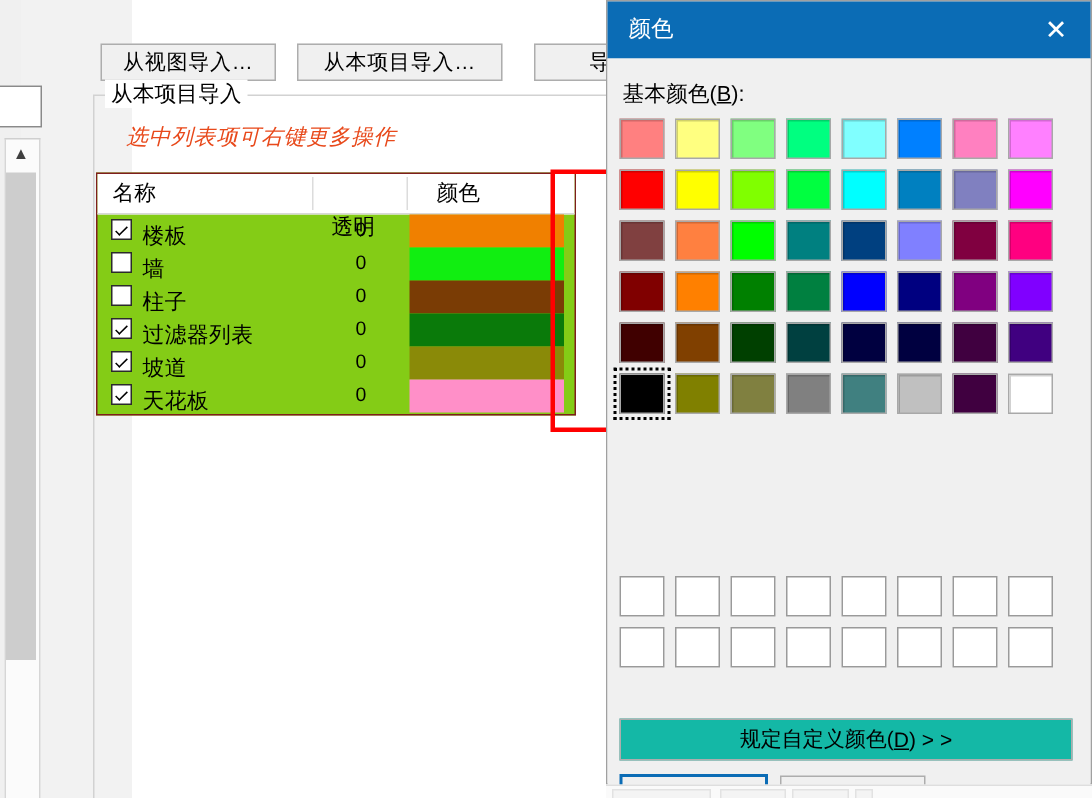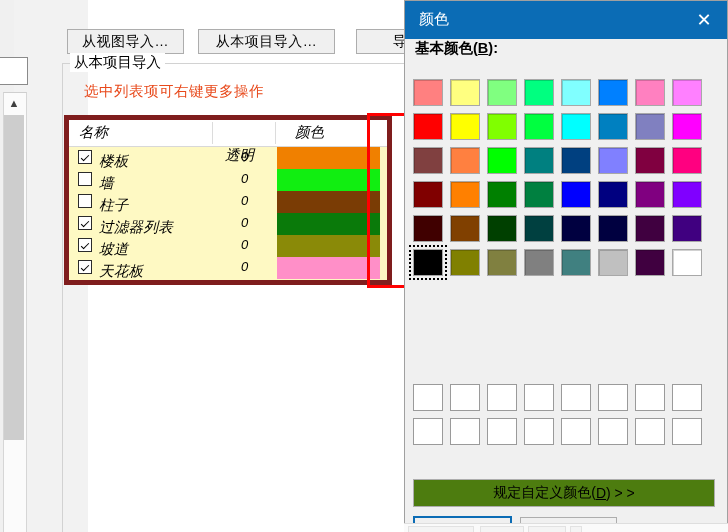--- a/index.html
+++ b/index.html
@@ -32,27 +32,27 @@
   #btn-import-view { left:-21px; top:29px; width:115px; }
   #btn-import-project { left:110px; top:29px; width:135px; }
   #btn-export { left:268px; top:29px; width:115px; }
 
   
   .group-box { position:absolute; left:-26px; top:63px; width:640px; height:470px;
       border:1px solid #d2d2d2; border-top:1px solid #d2d2d2; }
   .group-title { position:absolute; left:-18px; top:53px; background:#ffffff; padding:0 4px;
       font-size:14.5px; color:#000; }
 
-  .hint-text { position:absolute; left:-4px; top:82px; font-size:14.5px; color:#E8491B; letter-spacing:0.5px;}
+  .hint-text { position:absolute; left:-4px; top:82px; font-size:14.5px; color:#E8491B; letter-spacing:0.5px;font-style:italic;}
   #btn-export-other { position:absolute; left:232px; top:79px; width:92px; height:24px;
       background:#f0f0f0; border:1px solid #adadad; display:flex; align-items:center; justify-content:center;
       font-size:14px; color:#000; overflow:hidden; }
 
   
-  .list-ctrl { position:absolute; left:-24px; top:115px; width:318px; height:160px; background:#fef9c3; border:5px solid #7f1d1d;font-style:italic; }
+  .list-ctrl { position:absolute; left:-24px; top:115px; width:318px; height:160px; background:#84cc16; border:1px solid #7f1d1d; }
   .list-header { position:relative; height:26px; background:#ffffff; border-bottom:1px solid #d8d8d8; }
   .lh-cell { position:absolute; top:3px; font-size:14.5px; color:#000; }
   .lh-name { left:10px; }
   .lh-trans { left:156px;margin-top:23px; }
   .lh-color { left:226px; }
   .hdr-sep { position:absolute; top:2px; width:1px; height:22px; background:#dcdcdc; }
 
   .row { position:relative; height:22px; }
   .cb { position:absolute; left:9px; top:3px; width:14px; height:14px; border:1px solid #2b2b2b; background:#fff; box-sizing:border-box; }
   .cb.checked::after {
@@ -74,37 +74,37 @@
   .dialog { position:absolute; left:404px; top:0px; width:324px; height:523px;
       background:#f0f0f0; border:1px solid #a0a0a0; box-sizing:border-box;}
   .dlg-title { position:absolute; left:0; top:0; width:100%; height:38px; background:#0b6cb5; }
   .dlg-title-text { position:absolute; left:14px; top:9px; font-size:15px; color:#ffffff; }
   .dlg-close { position:absolute; right:0; top:0; width:46px; height:38px; display:flex; align-items:center; justify-content:center;
       color:#fff; font-size:18px; font-weight:300; }
   .dlg-body { position:absolute; left:0; top:38px; width:100%; height:485px; background:#f0f0f0; }
 
   .lbl { position:absolute; font-size:14.5px; color:#000; }
   .lbl u { text-decoration: underline; }
-  #lbl-basic { left:10px; top:0;font-weight:bold; }
+  #lbl-basic { left:10px; top:14px; }
   #lbl-custom { left:10px; top:320px; }
 
   .swatch-grid { position:absolute; left:8px; top:40px; }
   .swatch {
     width:30px; height:27px; float:left; margin:0 7px 7px 0;
     border:1px solid #a8a8a8; box-sizing:border-box;
     box-shadow: inset 1px 1px 0 rgba(0,0,0,0.18);
   }
   .swatch.sel { outline:2px dotted #000; outline-offset:2px; }
   .srow { clear:both; }
 
   .custom-grid { position:absolute; left:8px; top:345px; }
   .cswatch { width:30px; height:27px; float:left; margin:0 7px 7px 0; border:1px solid #9a9a9a; background:#ffffff; box-sizing:border-box; }
 
   #btn-define { position:absolute; left:8px; top:440px; width:300px; height:26px;
-      background:#4d7c0f; border:1px solid #adadad; display:flex; align-items:center; justify-content:center;
+      background:#14b8a6; border:1px solid #adadad; display:flex; align-items:center; justify-content:center;
       font-size:14px; color:#000; }
   #btn-ok { position:absolute; left:8px; top:477px; width:95px; height:30px;
       background:#f0f0f0; border:2px solid #0b6cb5; display:flex; align-items:center; justify-content:center;
       font-size:14.5px; color:#000; }
   #btn-cancel { position:absolute; left:115px; top:478px; width:95px; height:29px;
       background:#f0f0f0; border:1px solid #adadad; display:flex; align-items:center; justify-content:center;
       font-size:14.5px; color:#000; }
 
   .dlg-bottom-strip { position:absolute; left:404px; top:523px; width:324px; height:9px; background:#fafafa; border-top:1px solid #dedede; }
   .dbs-seg { position:absolute; top:2px; height:6px; border:1px solid #e2e2e2; background:#f4f4f4; }

